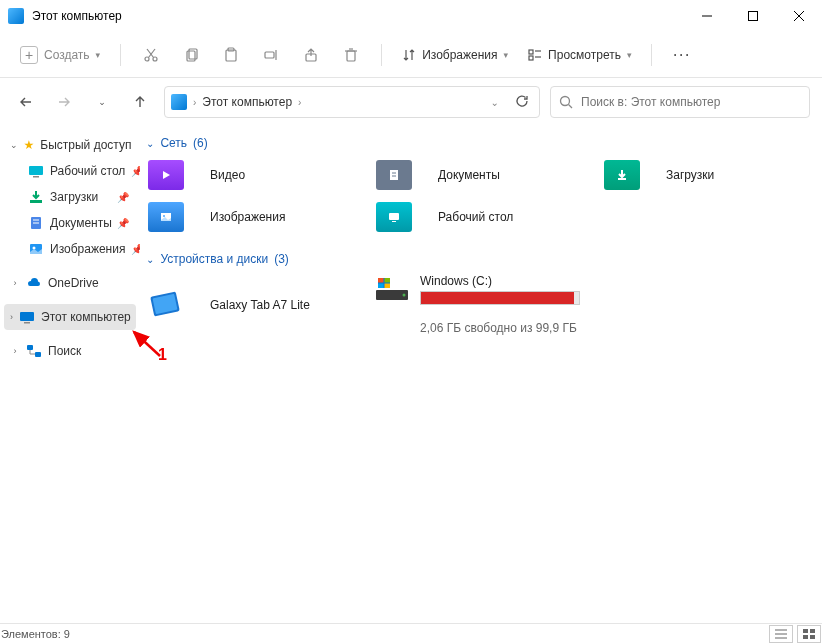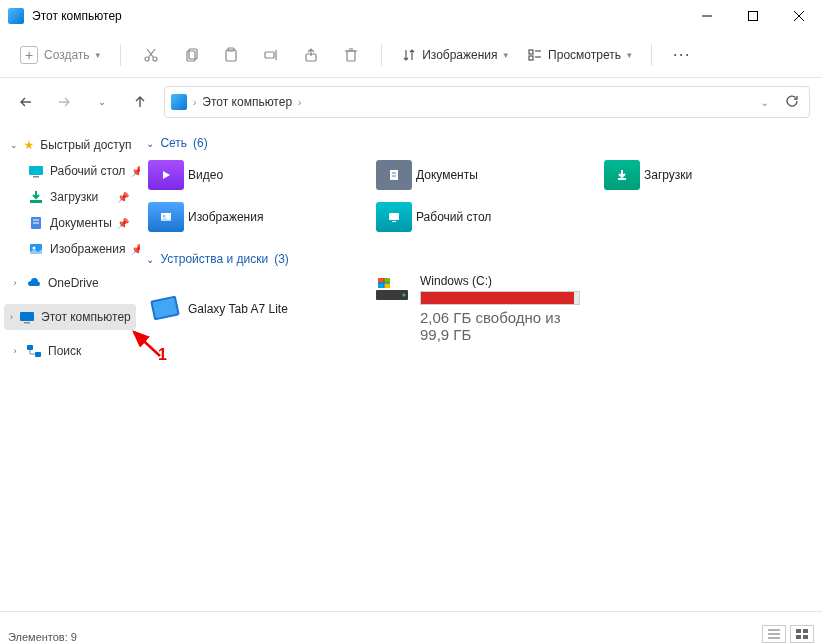--- a/index.html
+++ b/index.html
@@ -46,34 +46,34 @@
 .sb-item.selected { background: #e5e5e5; }
 .sb-item .expand { width: 10px; font-size: 9px; color: #666; text-align: center; }
 .sb-item .ico { width: 16px; height: 16px; display: flex; align-items: center; justify-content: center; }
 .sb-item .pin { color: #aaa; font-size: 10px; margin-left: auto; }
 .sb-sub { padding-left: 18px; }
 
 .content { flex: 1; padding: 6px 10px 10px 6px; overflow: auto; }
 .group-header { display: flex; align-items: center; gap: 6px; color: #1a5fb4; font-size: 12px; padding: 4px 0 8px 0; }
 .group-header .chev { font-size: 10px; }
 .grid { display: flex; flex-wrap: wrap; gap: 8px 18px; margin-bottom: 14px; }
-.item { width: 210px; display: flex; align-items: center; gap: 4px; padding: 2px; }
+.item { width: 210px; display: flex; align-items: center; gap: 26px; padding: 2px; }
 .item .thumb { width: 36px; height: 30px; border-radius: 3px; display: flex; align-items: center; justify-content: center; }
 .item .label { font-size: 12px; color: #222; }
 
 .drive { width: 210px; }
 .drive .label { font-size: 12px; color: #222; margin-bottom: 3px; }
 .drive .row { display: flex; gap: 10px; align-items: flex-start; }
 .drive .dicon { width: 36px; height: 30px; position: relative; }
 .drive .bar { width: 160px; height: 14px; background: #e8e8e8; border: 1px solid #ccc; position: relative; }
 .drive .bar .fill { position: absolute; left: 0; top: 0; bottom: 0; }
-.drive .free { font-size: 15px; color: #666; margin-top: 4px; }
-
-
-.status { position: absolute; bottom: 0; left: 0; right: 0; height: 32px; border-top: 1px solid #e5e5e5; display: flex; align-items: flex-end; padding: 0 8px; font-size: 11px; color: #555; }
+.drive .free { font-size: 12px; color: #666; margin-top: 16px; }
+
+
+.status { position: absolute; bottom: 0; left: 0; right: 0; height: 20px; border-top: 1px solid #e5e5e5; display: flex; align-items: center; padding: 0 1px; font-size: 11px; color: #555; }
 .status .spacer { flex: 1; }
 .status .viewbtn { width: 24px; height: 18px; border: 1px solid #ccc; margin-left: 4px; display: flex; align-items: center; justify-content: center; }
 
 
 .annot-arrow { position: absolute; pointer-events: none; }
 .annot-label { position: absolute; color: #e00; font-size: 16px; font-weight: bold; pointer-events: none; }
 
 
 .folder-purple { background: linear-gradient(#a64dff,#7c2ae8); }
 .folder-blue { background: linear-gradient(#4da6ff,#1a75d1); }
@@ -197,20 +197,27 @@
   <div class="addrbar">
     <div class="pc-icon"></div>
     <span class="chev">›</span>
     <span class="crumb">Этот компьютер</span>
     <span class="chev">›</span>
     <div class="spacer"></div>
     <div class="drop">⌄</div>
     <div class="refresh"><svg width="14" height="14" viewBox="0 0 14 14" fill="none" stroke="currentColor" stroke-width="1.3">
           <path d="M12 7 A5 5 0 1 1 10.5 3.5 M12 2 L12 5 L9 5"></path>
         </svg></div>
+  </div>
+  <div class="searchbox">
+    <svg width="14" height="14" viewBox="0 0 14 14" fill="none" stroke="#888" stroke-width="1.3">
+        <circle cx="6" cy="6" r="4.5"></circle>
+        <line x1="9.5" y1="9.5" x2="13" y2="13"></line>
+      </svg>
+    <input placeholder="Поиск в: Этот компьютер" style="">
   </div>
 </div>
 
 <div class="main">
 
   <div class="sidebar">
     <div class="sb-item">
       <span class="expand">⌄</span>
       <span class="ico" style="color:#f5b400;">★</span>
       <span>Быстрый доступ</span>

